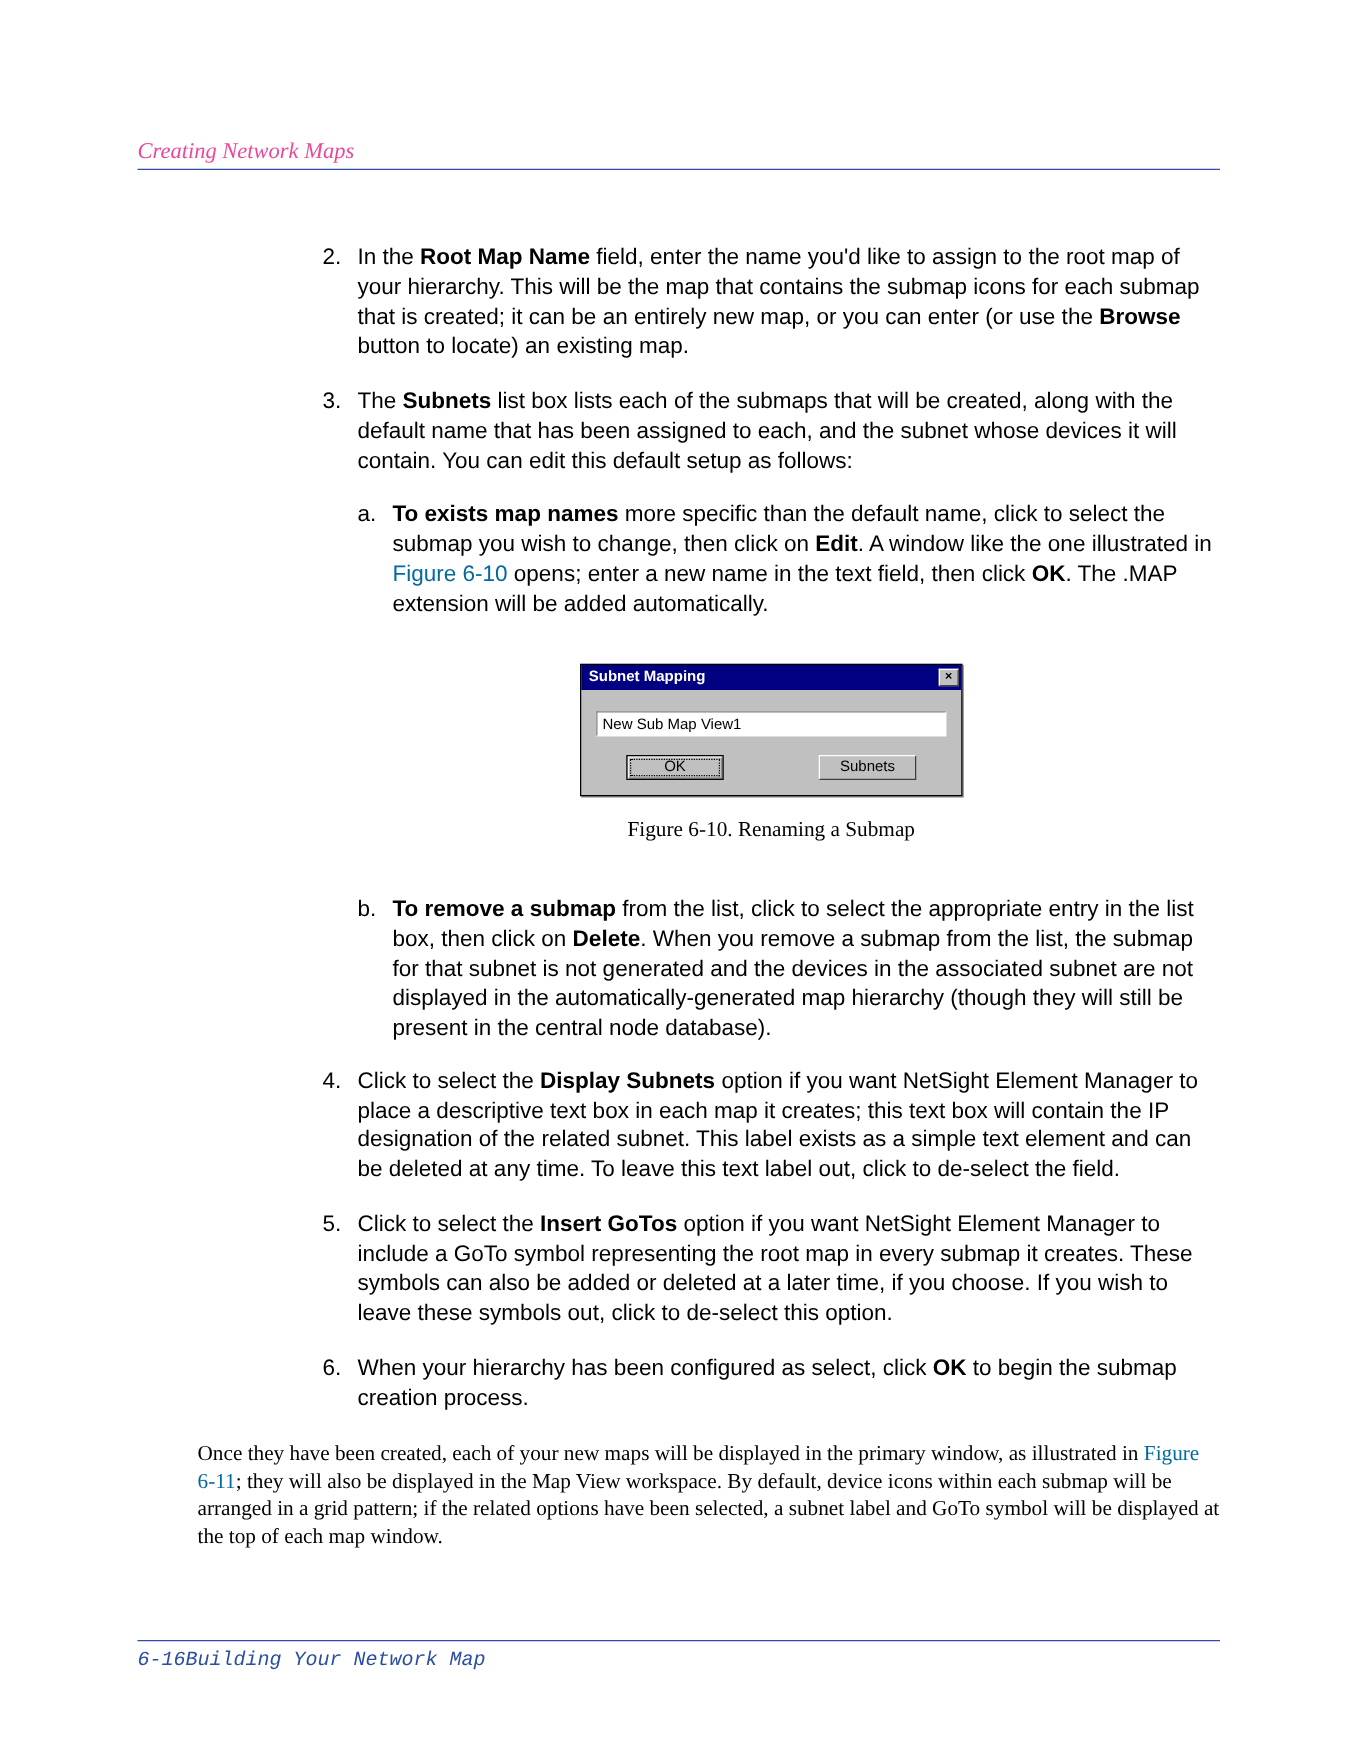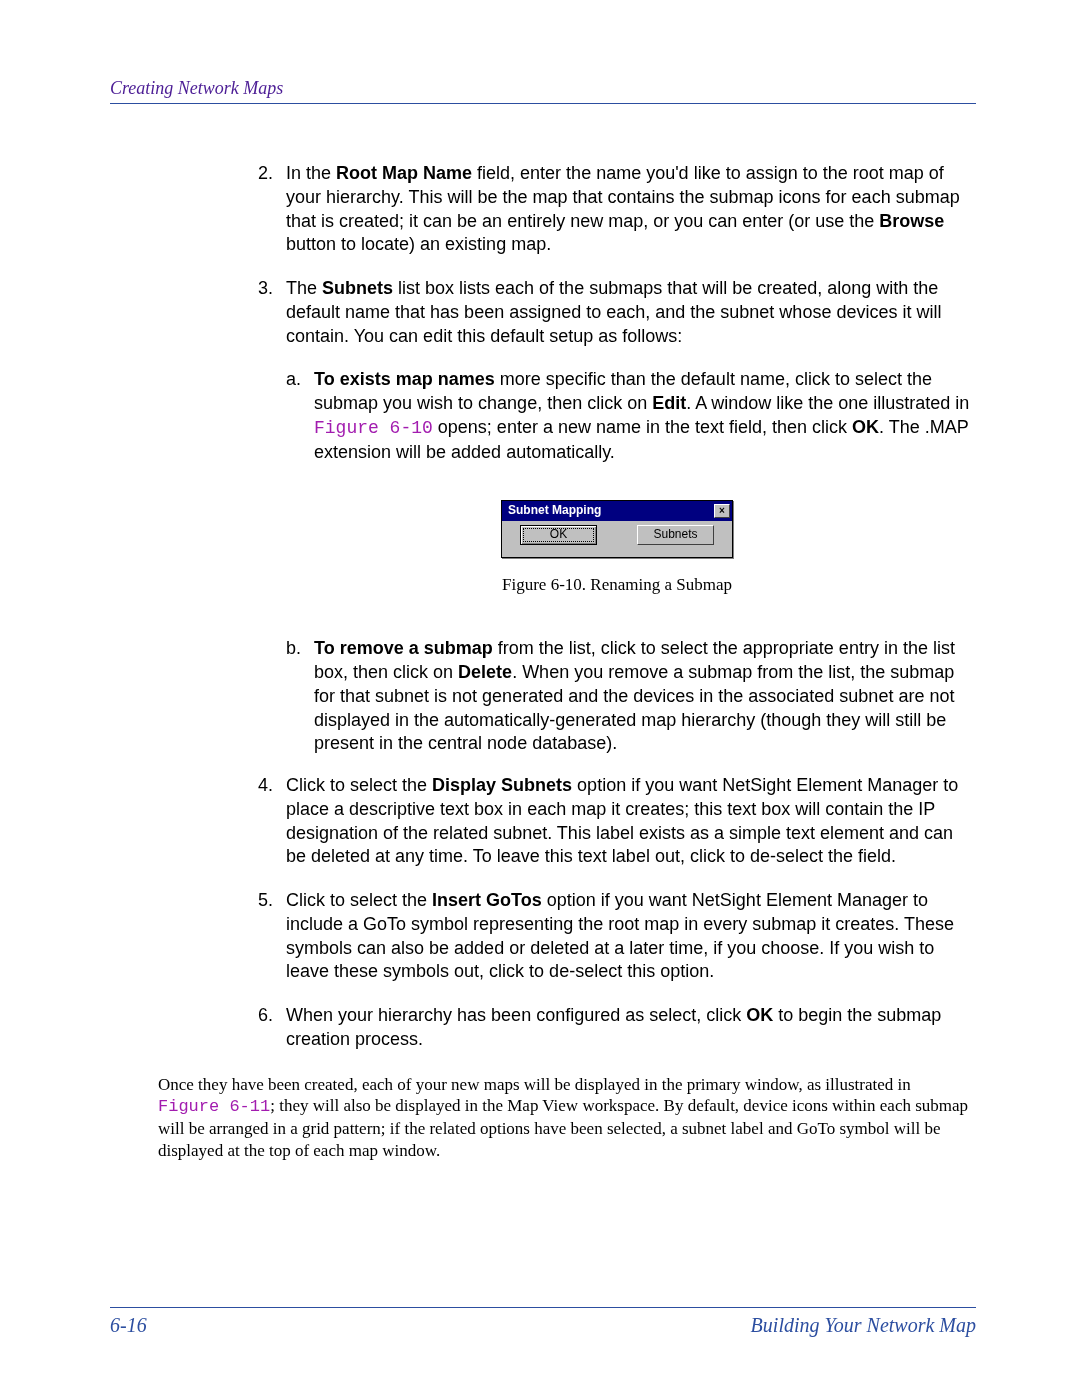--- a/index.html
+++ b/index.html
@@ -11,25 +11,26 @@
       position: relative;
       color: #000;
     }
     .page {
       padding: 78px 104px 60px 110px;
     }
     .header-section {
       margin-bottom: 58px;
     }
     .header-title {
-      color: #4c1d95;
+      color: #ec4899;
       font-style: italic;
       font-size: 18px;
       font-family: Georgia, 'Times New Roman', serif;
       padding-bottom: 4px;
+      margin-top: 32px;
     }
     .header-rule {
       border: none;
       border-top: 1.5px solid #2c4ea0;
     }
     .content {
       margin-left: 148px;
       font-size: 18px;
       line-height: 1.32;
     }
@@ -51,30 +52,29 @@
       margin-bottom: 18px;
     }
     .sub-letter {
       width: 28px;
       flex-shrink: 0;
     }
     .sub-body {
       flex: 1;
     }
     .figref {
-      color: #a21caf;
-      font-family: Liberation Mono, monospace;
+      color: #0369a1;
     }
     .figure-wrap {
       margin: 36px 0 18px 0;
       text-align: center;
     }
     .dialog {
       display: inline-block;
-      width: 232px;
+      width: 306px;
       background: #c0c0c0;
       border: 1px solid #000;
       text-align: left;
       box-shadow: 1px 1px 0 #808080;
     }
     .titlebar {
       background: #000080;
       color: #fff;
       font-size: 12px;
       font-weight: bold;
@@ -154,25 +154,25 @@
       left: 110px;
       right: 104px;
     }
     .footer-rule {
       border: none;
       border-top: 1.5px solid #2c4ea0;
       margin-bottom: 6px;
     }
     .footer-row {
       display: flex;
-      justify-content: space-between;
+      justify-content: flex-start;
       font-style: italic;
       color: #2c4ea0;
-      font-family: Liberation Serif, serif;
-      font-size: 20px;
+      font-family: Liberation Mono, monospace;
+      font-size: 16px;
     }
     b { font-weight: bold; }
   </style>
 </head>
 <body>
 
 <div class="page">
   <div class="header-section">
     <div class="header-title">Creating Network Maps</div>
     <hr class="header-rule">
@@ -200,20 +200,23 @@
         <b>To exists map names</b><span> more specific than the default name, click to select the submap you wish to change, then click on </span><b>Edit</b><span>. A window like the one illustrated in </span><span class="figref">Figure 6-10</span><span> opens; enter a new name in the text field, then click </span><b>OK</b><span>. The .MAP extension will be added automatically.</span>
       </div>
     </div>
 
     <div class="figure-wrap">
       <div class="dialog">
         <div class="titlebar">
           <span>Subnet Mapping</span>
           <span class="close-btn">×</span>
         </div>
+        <div class="dlg-body">
+          <input class="dlg-input" type="text" value="New Sub Map View1" style="">
+        </div>
         <div class="dlg-buttons">
           <div class="dlg-btn ok">OK</div>
           <div class="dlg-btn">Subnets</div>
         </div>
       </div>
       <div class="caption">Figure 6-10.  Renaming a Submap</div>
     </div>
 
     <div class="substep">
       <div class="sub-letter">b.</div>

